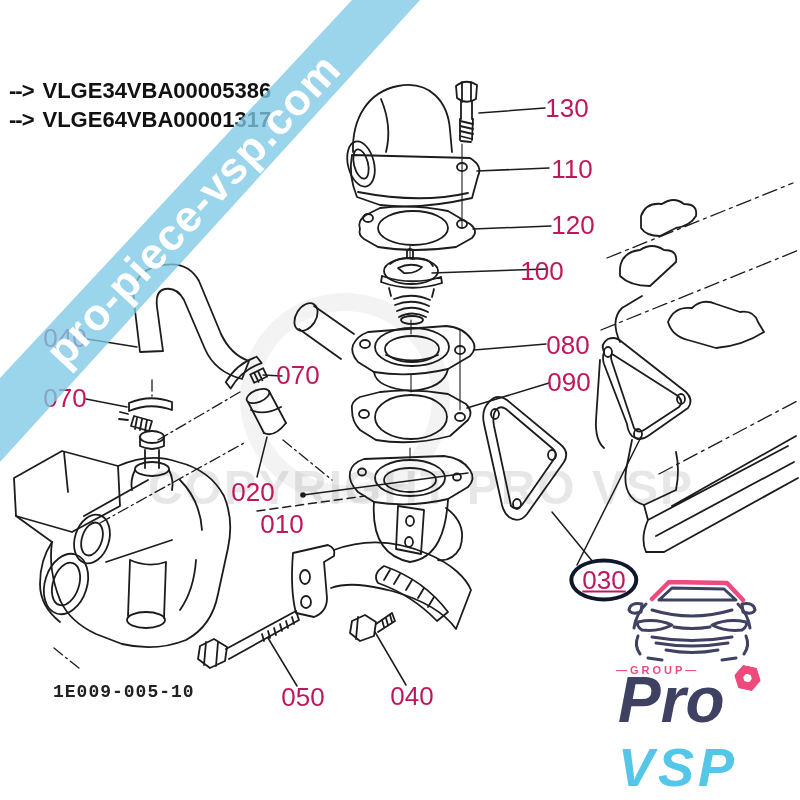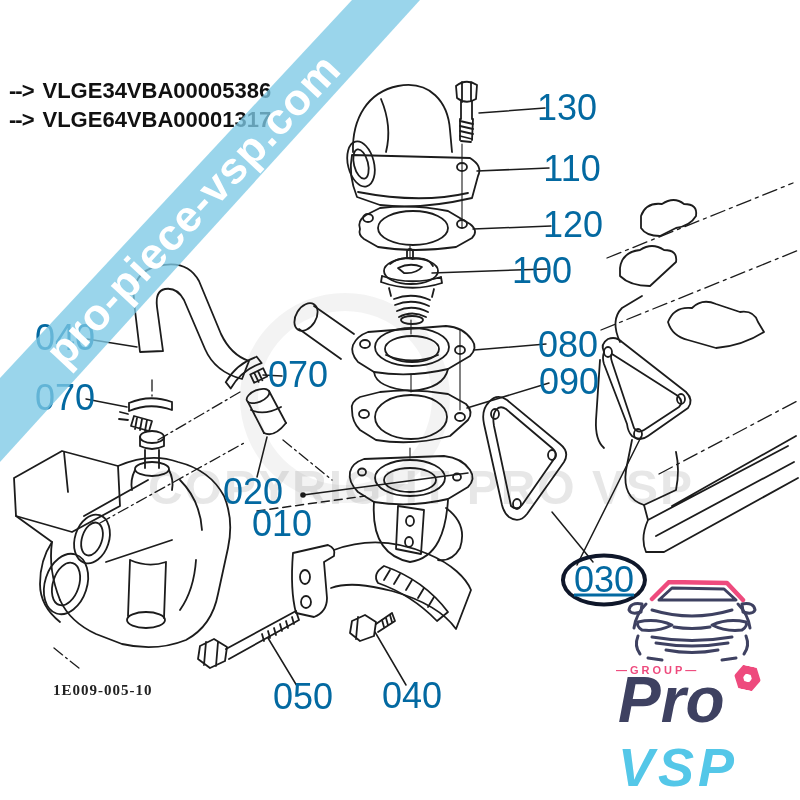--- a/index.html
+++ b/index.html
@@ -7,25 +7,25 @@
          font-family:"Liberation Sans",sans-serif;}
   
   .copyright-wm{position:absolute;left:148px;top:460px;z-index:1;white-space:nowrap;
     font-weight:700;font-size:48px;letter-spacing:2px;color:rgba(60,60,60,0.12);}
   .diagram{position:absolute;left:0;top:0;z-index:3;}
   
   .partlist{position:absolute;left:9px;top:76px;z-index:2;color:#111;font-weight:700;font-size:22px;}
   .partrow{height:29px;line-height:29px;white-space:nowrap;}
   .arrow{margin-right:9px;letter-spacing:-1px;}
   
-  .callout{position:absolute;z-index:5;transform:translate(-50%,-50%);font-size:36px;color:#0369a1;
+  .callout{position:absolute;z-index:5;transform:translate(-50%,-50%);font-size:26px;color:#be185d;
     white-space:nowrap;line-height:1;}
   .callout.circled{border:4px solid #0f172a;border-radius:50%;padding:4px 9px 5px 9px;text-decoration:underline;}
-  .drawcode{position:absolute;left:53px;top:682px;z-index:4;font-family:Liberation Serif, serif;
-    font-size:15px;font-weight:700;letter-spacing:1px;color:#222;}
+  .drawcode{position:absolute;left:53px;top:682px;z-index:4;font-family:Liberation Mono, monospace;
+    font-size:18px;font-weight:700;letter-spacing:1px;color:#222;}
   
   .band{position:absolute;inset:0;z-index:6;background:rgba(126,201,230,0.78);pointer-events:none;
     clip-path:polygon(352px 0px,420px 0px,0px 462px,0px 378px);}
   .band-text{position:absolute;left:-87px;top:185px;width:560px;height:50px;z-index:7;
     transform:rotate(-47deg);display:flex;align-items:center;justify-content:center;
     font-weight:700;font-size:44px;letter-spacing:1px;color:#ffffff;pointer-events:none;}
   
   .logo{position:absolute;left:616px;top:580px;width:152px;z-index:4;}
   .logo-car{display:block;margin:0 auto;}
   .group-label{color:#ee4a7d;font-weight:700;font-size:11px;letter-spacing:3px;

